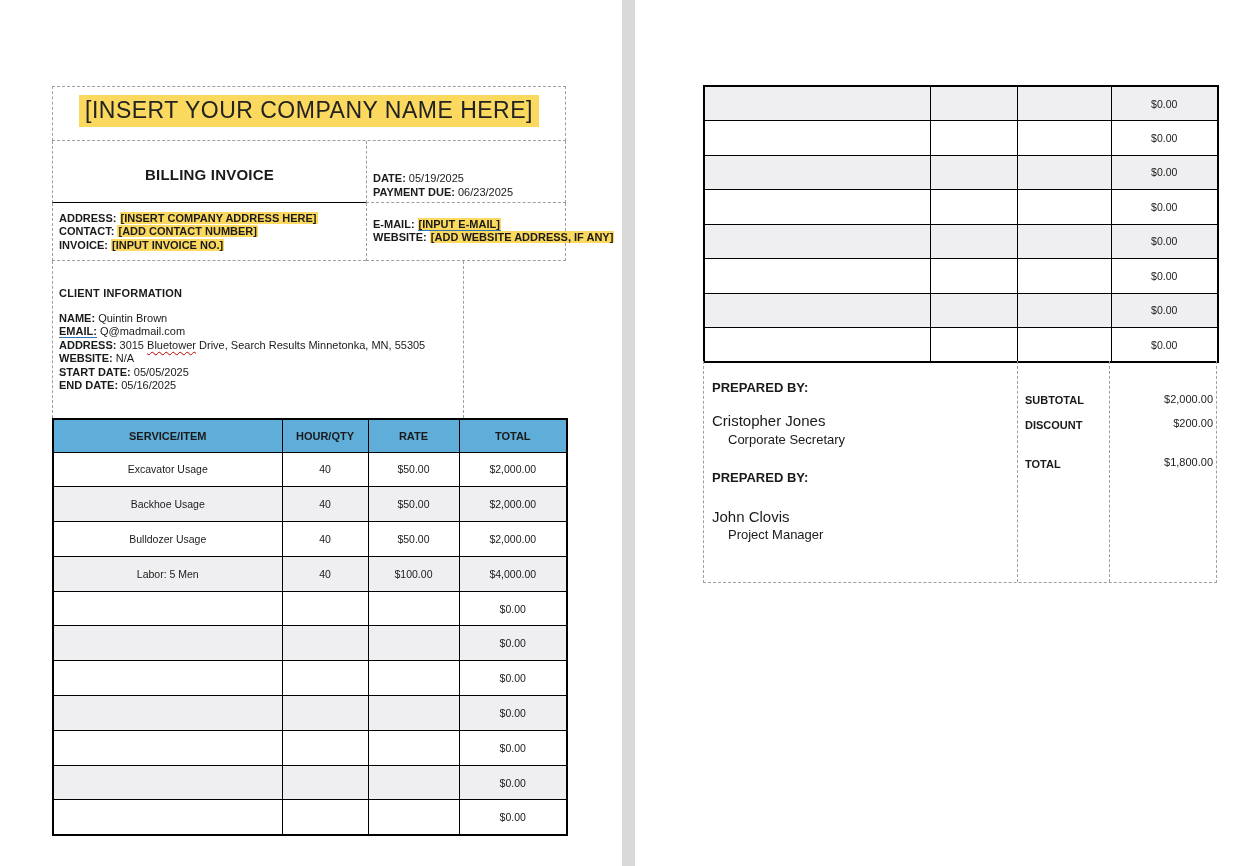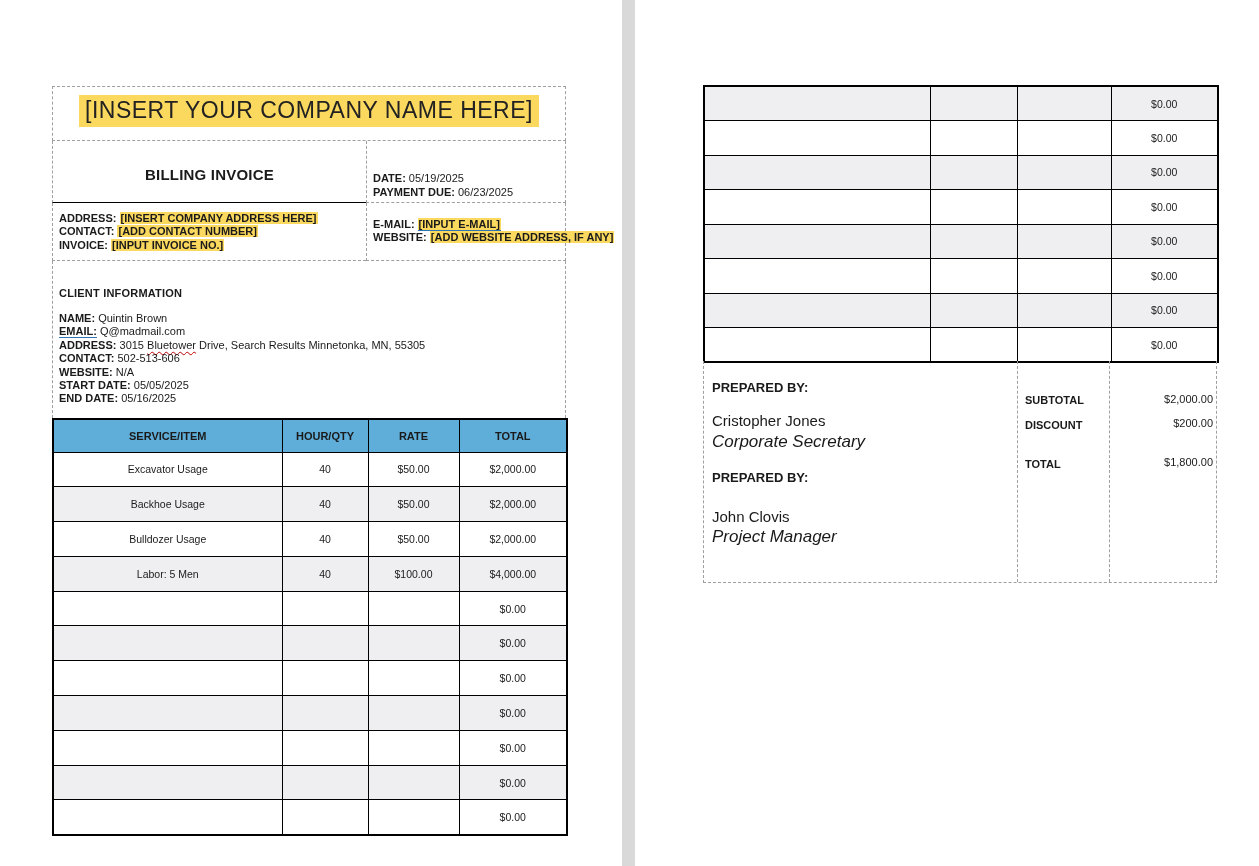--- a/index.html
+++ b/index.html
@@ -33,21 +33,21 @@
                   padding: 9px 0 0 6px; }
   .cell-online  { left: 366px; top: 167px; width: 200px; height: 58px;
                   border-left: 1px dashed #9f9f9f; border-right: 1px dashed #9f9f9f;
                   border-bottom: 1px dashed #9f9f9f; padding: 15px 0 0 6px; }
 
   .detail-line { font-size: 11px; line-height: 13.4px; white-space: nowrap; }
   .lbl { font-weight: bold; }
   .hl  { background: #fbd85e; font-weight: bold; padding: 0 1px; text-align: right; }
   .hl-underline { border-bottom: 1.5px solid #2e75b6; }
 
-  .cell-client { left: 52px; top: 225px; width: 514px; height: 157px;
+  .cell-client { left: 52px; top: 225px; width: 412px; height: 157px;
                  border-left: 1px dashed #9f9f9f; border-right: 1px dashed #9f9f9f;
                  padding: 26px 0 0 6px; }
   .client-heading { font-size: 11px; font-weight: bold; letter-spacing: .2px; }
   .client-fields { margin-top: 13px; }
   .underline-blue { border-bottom: 1.5px solid #2e75b6; }
   .squiggle { text-decoration: underline wavy #c00000; text-decoration-thickness: 1px; text-underline-offset: 2px; }
 
   
   table.items { border-collapse: collapse; table-layout: fixed; border: 2px solid #000; }
   table.items td, table.items th { border: 1px solid #000; text-align: center; vertical-align: middle;
@@ -60,21 +60,21 @@
   #items-left tbody tr:nth-child(even) { background: #efeff1; }
   #items-right tbody tr:nth-child(odd) { background: #efeff1; }
 
   
   .bottom-section { left: 68px; top: 325px; width: 514px; height: 222px;
                     border-left: 1px dashed #9f9f9f; border-right: 1px dashed #9f9f9f;
                     border-bottom: 1px dashed #9f9f9f; }
   .vline { position: absolute; top: 0; bottom: 0; width: 0; border-left: 1px dashed #9f9f9f; }
   .sig-label { position: absolute; left: 8px; font-size: 13px; font-weight: bold; }
   .sig-name  { position: absolute; left: 8px; font-size: 15px; }
-  .sig-title { position: absolute; left: 8px; font-size: 17px; font-style: italic; }
+  .sig-title { position: absolute; left: 24px; font-size: 13px; }
   .tot-label { position: absolute; left: 321px; font-size: 11px; font-weight: bold; }
   .tot-amount{ position: absolute; left: 406px; width: 103px; text-align: right; font-size: 11px; }
 </style>
 </head>
 <body>
 
 <div class="page" id="left-page">
 
   <div class="abs company-cell">
     <span class="company-title">[INSERT YOUR COMPANY NAME HERE]</span>
@@ -128,24 +128,20 @@
         <span class="lbl">NAME:</span>
         <span>Quintin Brown</span>
       </div>
       <div class="detail-line">
         <span class="lbl underline-blue">EMAIL:</span>
         <span>Q@madmail.com</span>
       </div>
       <div class="detail-line">
         <span class="lbl">ADDRESS:</span>
         <span>3015 </span><span class="squiggle">Bluetower</span><span> Drive, Search Results Minnetonka, MN, 55305</span>
-      </div>
-      <div class="detail-line">
-        <span class="lbl">CONTACT:</span>
-        <span>502-513-606</span>
       </div>
       <div class="detail-line">
         <span class="lbl">WEBSITE:</span>
         <span>N/A</span>
       </div>
       <div class="detail-line">
         <span class="lbl">START DATE:</span>
         <span>05/05/2025</span>
       </div>
       <div class="detail-line">

